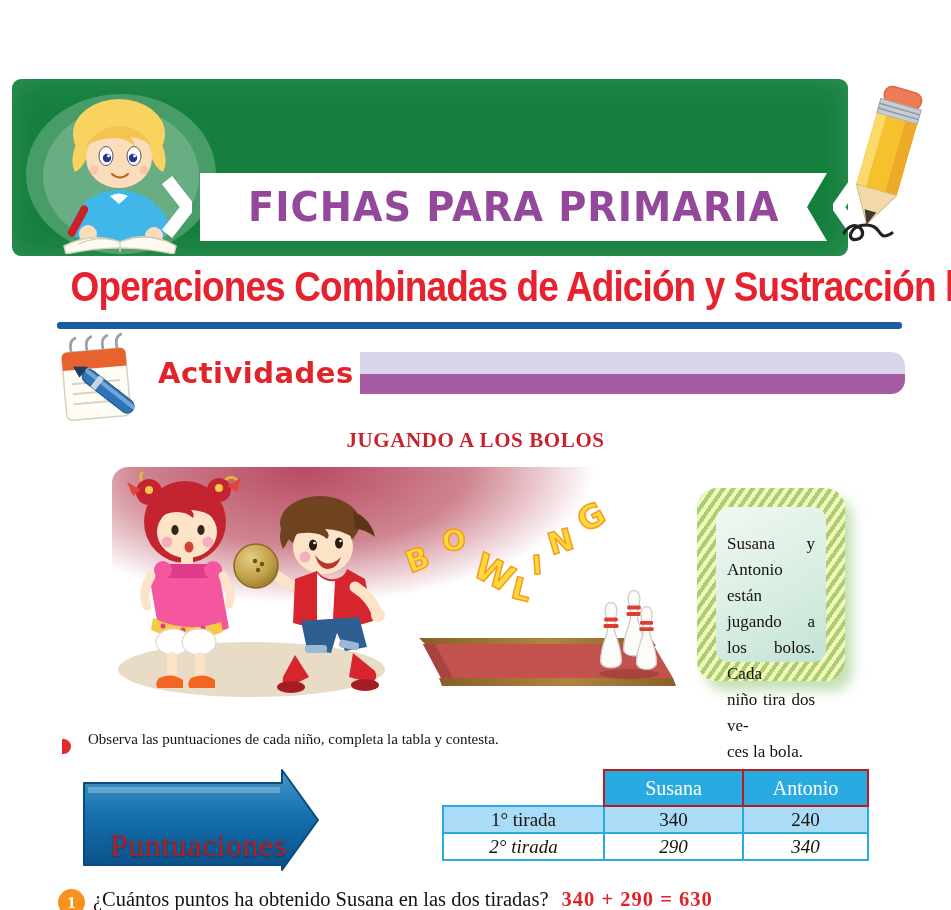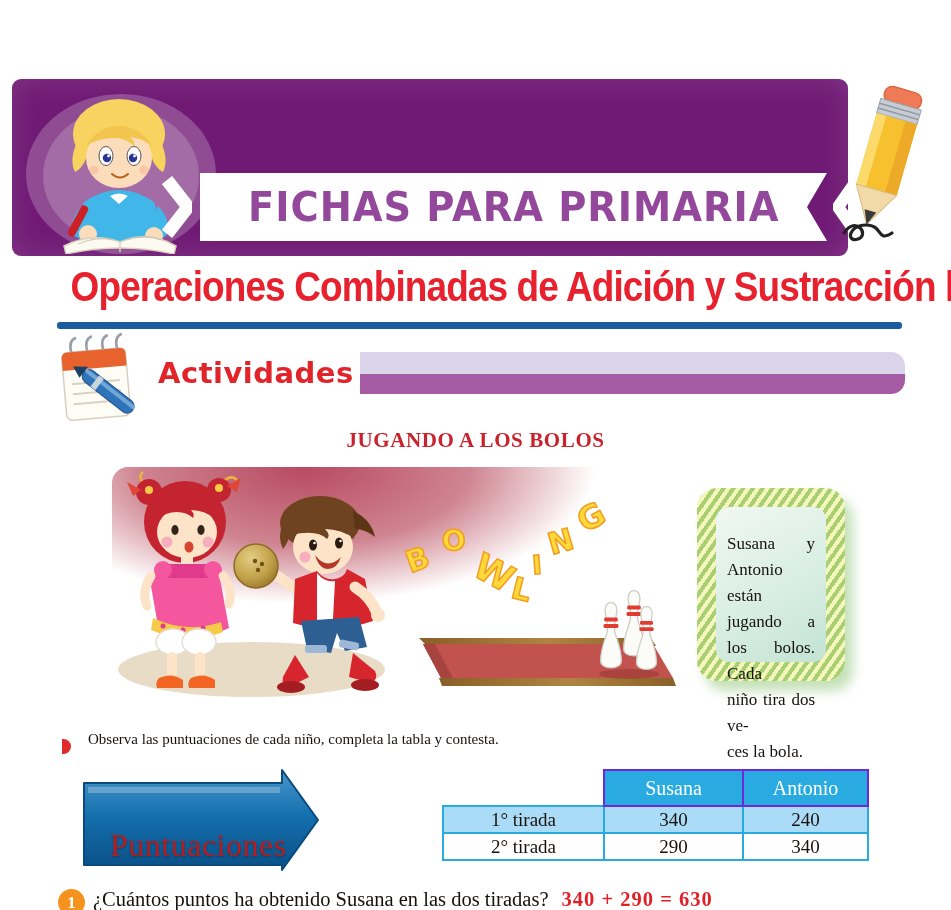--- a/index.html
+++ b/index.html
@@ -3,21 +3,21 @@
 <meta charset="utf-8">
 <style>
   * { margin:0; padding:0; box-sizing:border-box; }
   html,body { background:#ffffff; }
   body { width:951px; height:910px; position:relative; overflow:hidden;
          font-family:"Liberation Serif", serif; }
   .abs { position:absolute; }
 
   
   .banner { left:12px; top:79px; width:836px; height:177px;
-            background:#701a75; border-radius:9px;
+            background:#15803d; border-radius:9px;
             box-shadow:inset 0 0 30px rgba(255,255,255,.12); }
   .banner-row1 { left:150px; top:94px; height:68px; display:flex; align-items:center; }
   .banner-row2 { left:150px; top:182px; height:74px; display:flex; align-items:center; }
   .ribbon { background:#ffffff; height:68px; display:flex; align-items:center; justify-content:center; }
   .ribbon1 { width:627px; margin-left:8px;
              clip-path:polygon(0 0,100% 0,calc(100% - 20px) 50%,100% 100%,0 100%); }
   .ribbon1 span { font-family:"DejaVu Sans",sans-serif; font-weight:800; font-size:40px;
                   color:#93489b; letter-spacing:1px; transform:scaleX(.96); white-space:nowrap; }
   .grade { font-family:"DejaVu Sans",sans-serif; font-weight:800; font-size:52px; color:#ffffff;
            letter-spacing:4px; margin:0 14px 0 10px; white-space:nowrap; }
@@ -71,25 +71,25 @@
 
   
   .arrow-label { left:110px; top:827px; font-size:32px; color:#b91c1c; letter-spacing:.5px;
                  text-shadow:0 1px 2px rgba(0,40,70,.5); }
 
   
   table.score { position:absolute; left:442px; top:769px; border-collapse:collapse; }
   table.score td { text-align:center; vertical-align:middle; font-size:19px; color:#17120e; }
   table.score .c1 { width:161px; } table.score .c2 { width:139px; } table.score .c3 { width:125px; }
   table.score tr.head td { height:36px; background:#29abe2; color:#ffffff; font-size:20px;
-                           border:2px solid #6d28d9; }
+                           border:2px solid #b91c1c; }
   table.score tr.head td.ghost { background:transparent; border:none; }
   table.score tr.head td.div { border-left:2px solid rgba(255,255,255,.55); }
   table.score tr.r1 td { height:27px; background:#abdcf7; border:2px solid #29abe2;margin-left:40px; }
-  table.score tr.r2 td { height:27px; background:#ffffff; border:2px solid #29abe2; }
+  table.score tr.r2 td { height:27px; background:#ffffff; border:2px solid #29abe2;font-style:italic; }
 
   
   .qnum { left:58px; top:889px; width:27px; height:27px; border-radius:50%; background:#f6921e;
           color:#fff; font-weight:700; font-size:17px; display:flex; align-items:center;
           justify-content:center; }
   .qline { left:93px; top:888px; font-size:20.5px; color:#17120e; white-space:nowrap; }
   .qline .ans { color:#e02228; font-weight:700; margin-left:8px; letter-spacing:1px; }
 </style>
 </head>
 <body>

